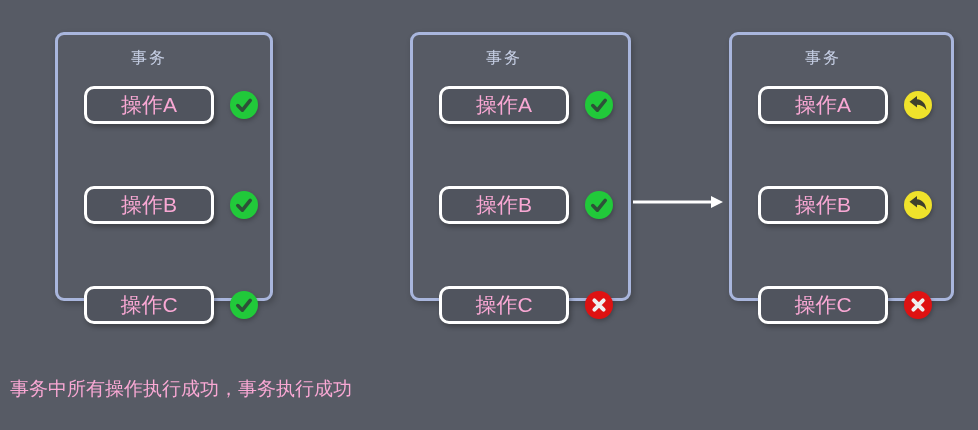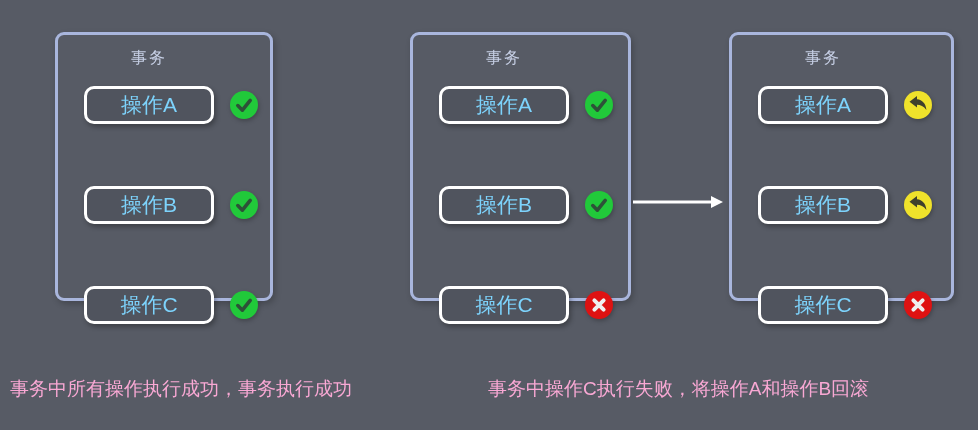--- a/index.html
+++ b/index.html
@@ -32,21 +32,21 @@
   .op-box {
     position: absolute; left: 0; top: 0;
     box-sizing: border-box;
     width: 130px; height: 38px;
     border: 3px solid #ffffff;
     border-radius: 10px;
     background: #50545e;
     box-shadow: 2px 3px 5px rgba(0,0,0,0.30);
     display: flex; align-items: center; justify-content: center;
   }
-  .op-label { color: #7dd3fc; font-size: 21px; white-space: nowrap; }
+  .op-label { color: #f9a8d4; font-size: 21px; white-space: nowrap; }
 
   .status-icon {
     position: absolute; left: 146px; top: 5px;
     width: 28px; height: 28px;
   }
   .status-icon svg { display: none; position: absolute; left: 0; top: 0; filter: drop-shadow(1px 2px 2px rgba(0,0,0,0.25)); }
   .status-icon.success  svg.icon-success  { display: block; }
   .status-icon.error    svg.icon-error    { display: block; }
   .status-icon.rollback svg.icon-rollback { display: block; }
 
@@ -202,15 +202,14 @@
 
         <svg class="icon-error" width="28" height="28" viewBox="0 0 28 28" fill="#de1212">
             <use href="#ic-cross"></use>
           </svg>
 
       </span>
     </div>
   </section>
 
   <div class="caption" style="left:10px">事务中所有操作执行成功，事务执行成功</div>
-  <div class="caption" style="left:488px">事务中操作C执行失败，将操作A和操作B回滚</div>
 
 </div>
 
 </body></html>

